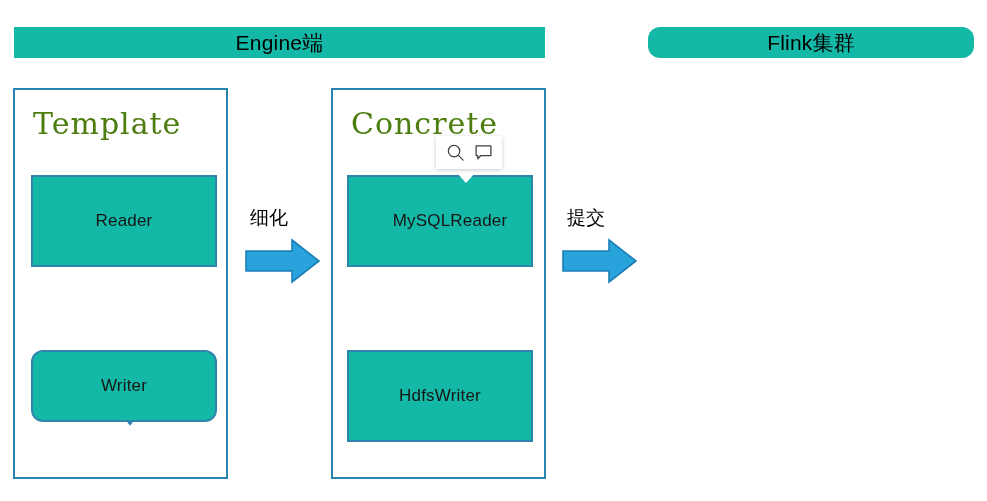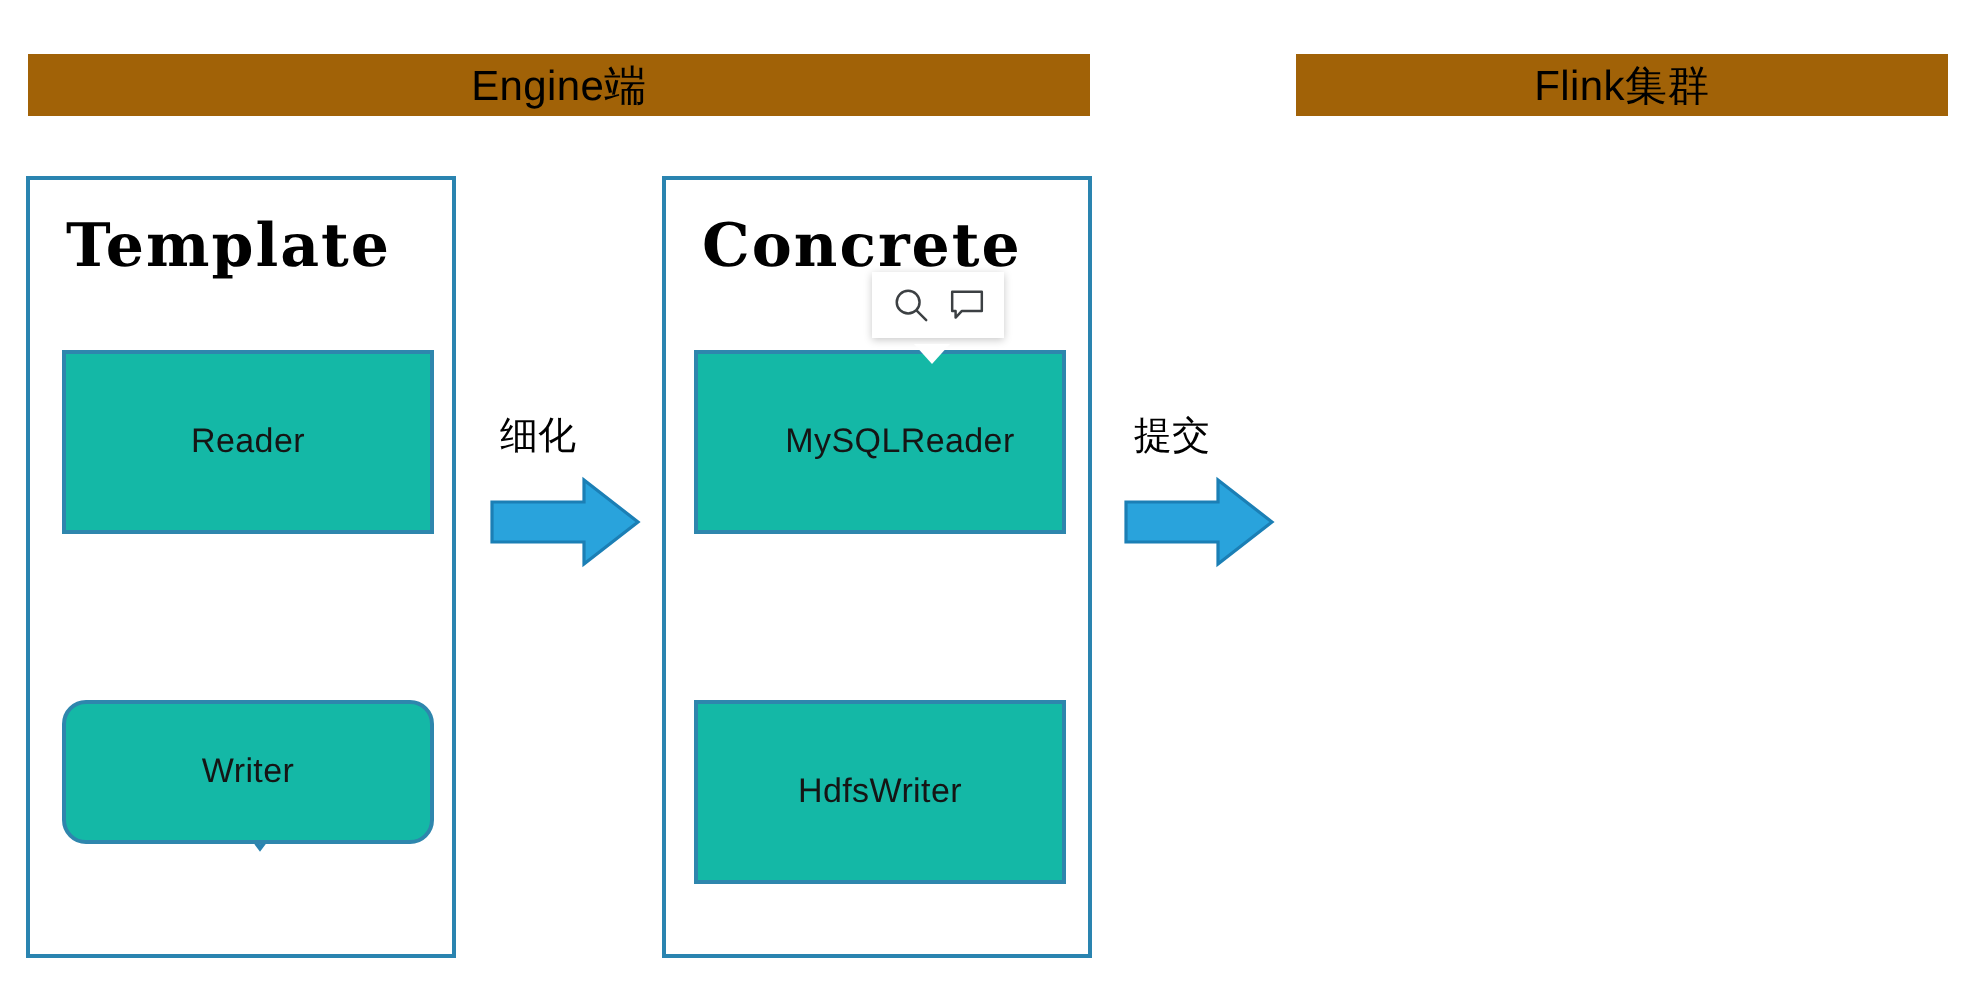--- a/index.html
+++ b/index.html
@@ -12,50 +12,49 @@
     width: 987px;
     height: 501px;
     background: #ffffff;
     font-family: "Liberation Sans", sans-serif;
     overflow: hidden;
   }
 
   
   .section-header {
     position: absolute;
-    background: #a16207;
+    background: #14b8a6;
     color: #000000;
     display: flex;
     align-items: center;
     justify-content: center;
     font-family: "Liberation Sans", sans-serif;
     font-size: 21px;
     letter-spacing: 0.2px;
     white-space: nowrap;
   }
   #header-engine  { left: 14px;  top: 27px; width: 531px; height: 31px; }
-  #header-flink   { left: 648px; top: 27px; width: 326px; height: 31px; }
+  #header-flink   { left: 648px; top: 27px; width: 326px; height: 31px; border-radius: 12px; }
 
   
   .group-box {
     position: absolute;
     border: 2px solid #2a84b0;
     background: #ffffff;
     box-sizing: border-box;
   }
   #group-template { left: 13px;  top: 88px; width: 215px; height: 391px; }
   #group-concrete { left: 331px; top: 88px; width: 215px; height: 391px; }
   #group-package  { left: 646px; top: 88px; width: 328px; height: 391px; }
 
   .group-title {
     position: absolute;
     font-family: "DejaVu Serif", "Liberation Serif", serif;
-    color: #000000;
-    white-space: nowrap;
-    font-weight: bold;
+    color: #4d7c0f;
+    white-space: nowrap;
   }
   .group-title.big   { font-size: 30px; letter-spacing: 1px; }
   .group-title.small { font-size: 18px; letter-spacing: 0.3px; }
   #title-template { left: 18px; top: 16px; }
   #title-concrete { left: 18px; top: 16px; }
   #title-package  { left: 16px; top: 17px; }
 
   
   .component-box {
     position: absolute;

